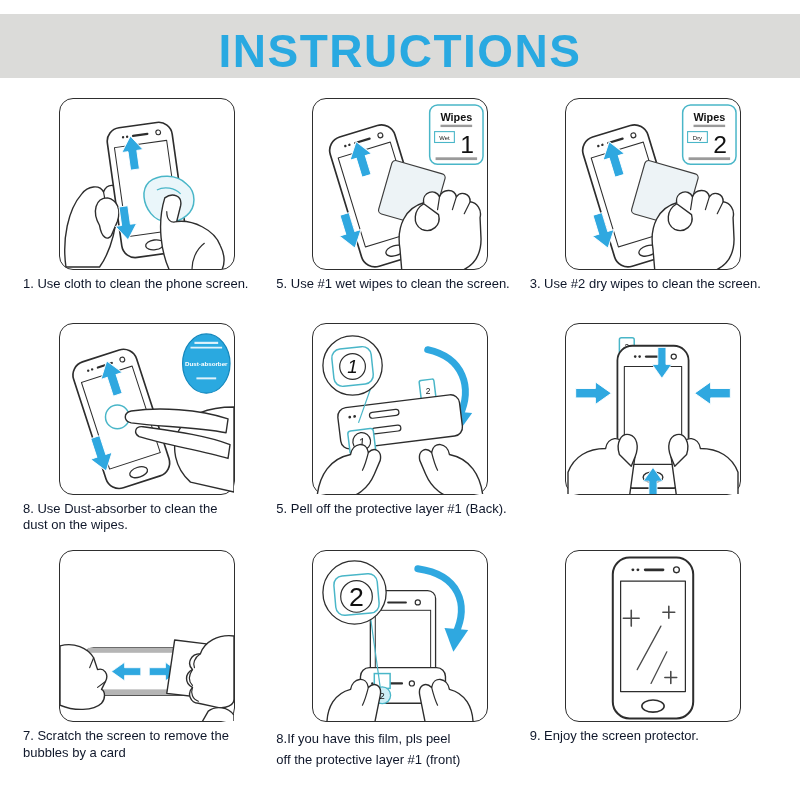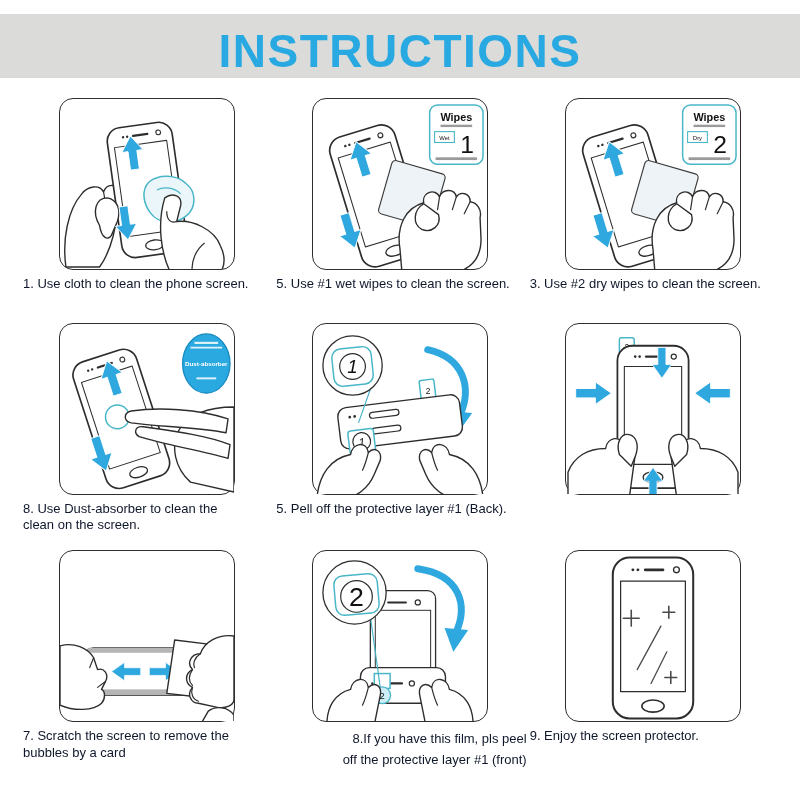--- a/index.html
+++ b/index.html
@@ -9,21 +9,21 @@
   .grid{margin:0 20px;display:grid;grid-template-columns:repeat(3,1fr);}
   .row1{margin-top:20px;}
   .row2{margin-top:30px;}
   .row3{margin-top:16px;}
   .cell{position:relative;}
   .panel{position:relative;width:176px;height:172px;margin:0 auto;border:1.4px solid #2e2e2e;border-radius:14px;box-sizing:border-box;background:#fff;}
   .panel svg{position:absolute;left:0;top:0;width:100%;height:100%;}
   figure{margin:0;}
   .caption{margin:6px 0 0 3px;font-size:13px;color:#0f172a;line-height:1.28;}
   .caption span{display:block;white-space:nowrap;}
-  .loose span{line-height:1.65;text-align:right;}
+  .loose span{line-height:1.65;}
 
   
   .ln{fill:#ffffff;stroke:#2d2d2d;stroke-width:1.4;stroke-linejoin:round;stroke-linecap:round;}
   .lno{fill:none;stroke:#2d2d2d;stroke-width:1.2;stroke-linecap:round;}
   .arrow{fill:#2fa8e0;stroke:#ffffff;stroke-width:1;}
   .curve{fill:none;stroke:#2fa8e0;stroke-width:7;stroke-linecap:round;}
   .chead{fill:#2fa8e0;}
   .tealbox{fill:#ffffff;stroke:#49b6c8;stroke-width:1.5;}
   .tealln{fill:none;stroke:#49b6c8;stroke-width:1.2;}
   .cloth{fill:#eaf6fa;stroke:#49b6c8;stroke-width:1.5;}
@@ -161,21 +161,21 @@
           <text class="svgt t-dust" x="148" y="42" text-anchor="middle">Dust-absorber</text>
           <rect class="barw" x="138" y="54" width="20" height="2"></rect>
         </g>
         <path class="ln" d="M176,84 C150,84 128,92 120,108 C112,124 116,146 132,160 L176,170 Z"></path>
         <path class="ln" d="M170,96 C140,86 100,84 72,88 C64,90 64,98 72,100 C100,104 138,104 168,110 Z"></path>
         <path class="ln" d="M172,122 C146,112 112,108 84,104 C76,103 74,110 80,114 C106,122 142,128 170,136 Z"></path>
       </svg>
     </figure>
     <p class="caption">
       <span>8. Use Dust-absorber to clean the</span>
-      <span>clean on the screen.</span>
+      <span>dust on the wipes.</span>
     </p>
   </div>
 
   <div class="cell">
     <figure class="panel">
       <svg viewBox="0 0 176 172">
         <path class="curve" d="M116,26 C152,34 162,64 148,94"></path>
         <polygon class="chead" points="137,88 161,90 146,111"></polygon>
         <g transform="rotate(-7 88 98)">
           <rect class="tealbox" x="112" y="60" width="15" height="20" rx="2"></rect>

